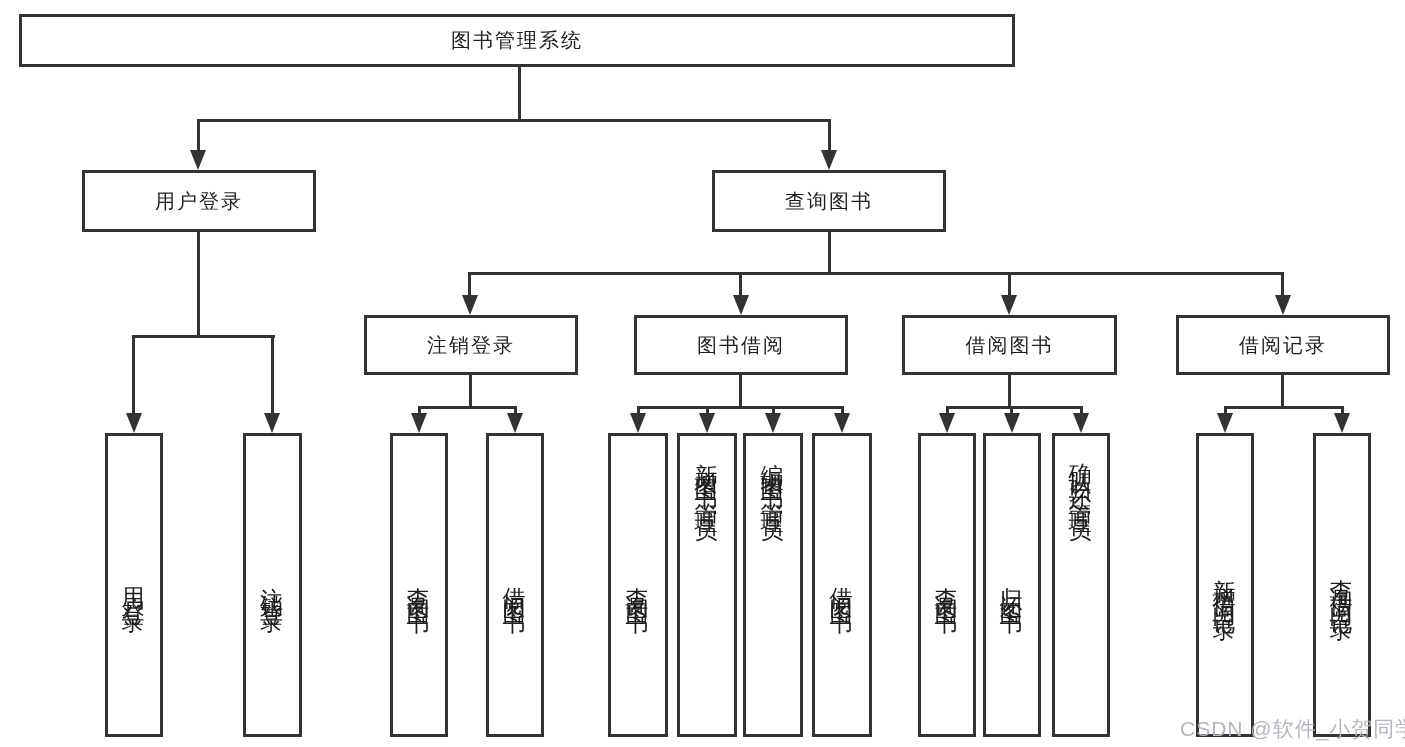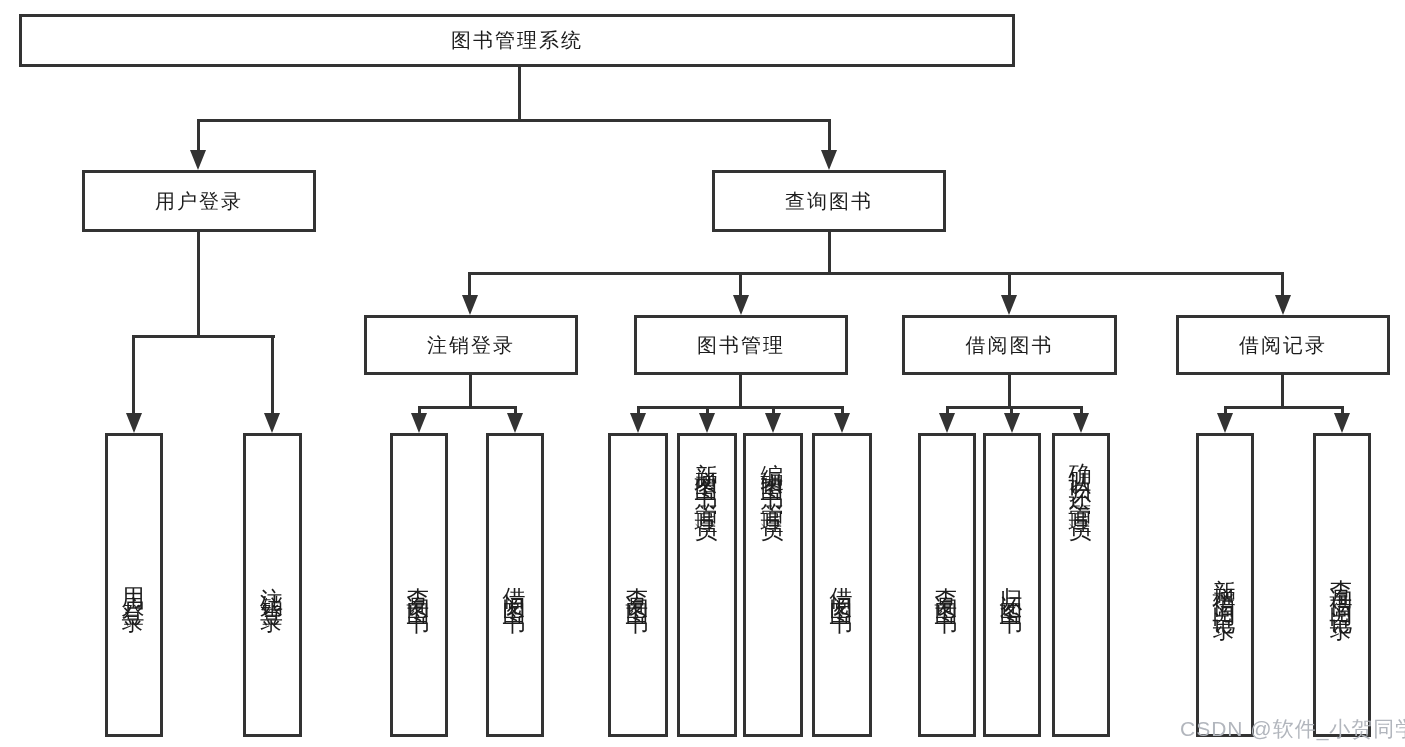--- a/index.html
+++ b/index.html
@@ -74,21 +74,21 @@
   <div class="arrow" style="left:733px;top:295px;"></div>
   <div class="line" style="left:1008px;top:272px;width:3px;height:23px;"></div>
   <div class="arrow" style="left:1001px;top:295px;"></div>
   <div class="line" style="left:1281px;top:272px;width:3px;height:23px;"></div>
   <div class="arrow" style="left:1275px;top:295px;"></div>
 
   <div class="box" style="left:364px;top:315px;width:214px;height:60px;">
     <span class="hlabel">注销登录</span>
   </div>
   <div class="box" style="left:634px;top:315px;width:214px;height:60px;">
-    <span class="hlabel">图书管理</span>
+    <span class="hlabel">图书借阅</span>
   </div>
   <div class="box" style="left:902px;top:315px;width:215px;height:60px;">
     <span class="hlabel">借阅图书</span>
   </div>
   <div class="box" style="left:1176px;top:315px;width:214px;height:60px;">
     <span class="hlabel">借阅记录</span>
   </div>
 
   <div class="line" style="left:469px;top:375px;width:3px;height:31px;"></div>
   <div class="line" style="left:418px;top:406px;width:99px;height:3px;"></div>

